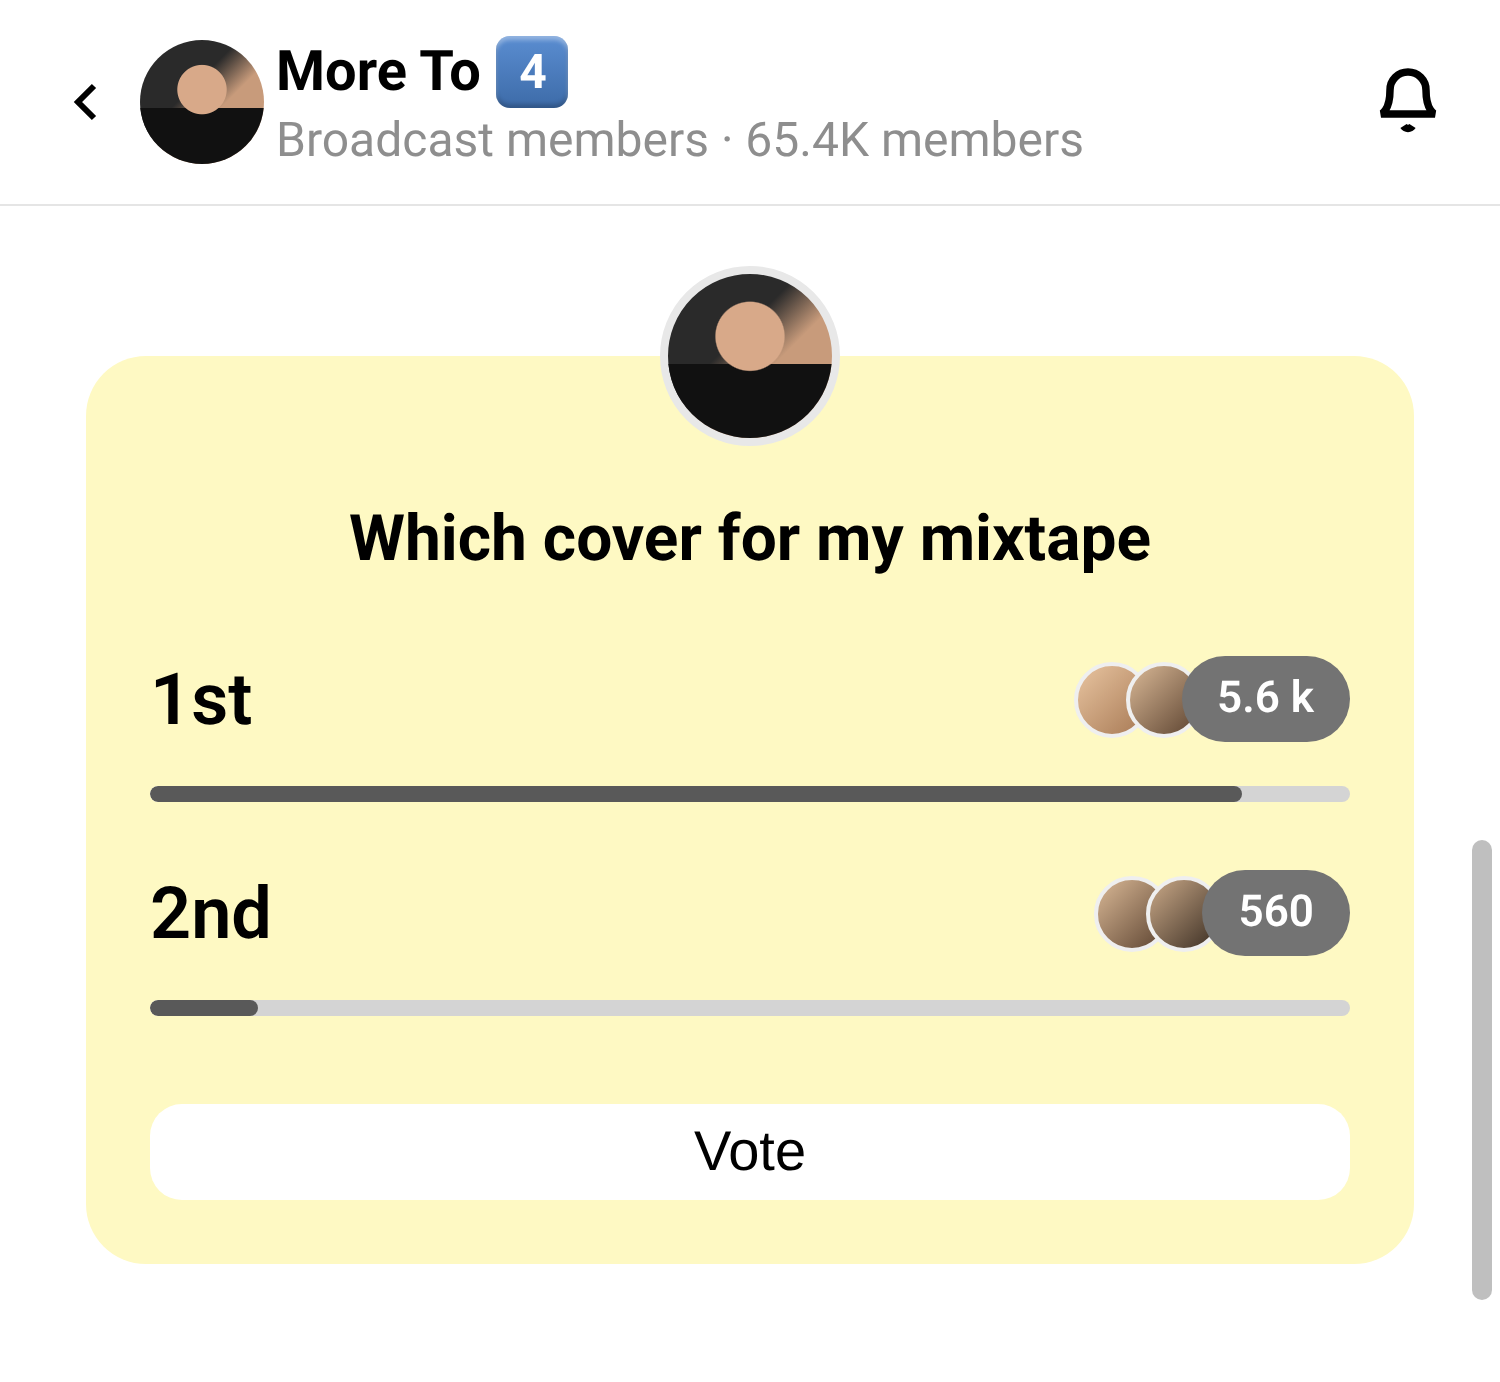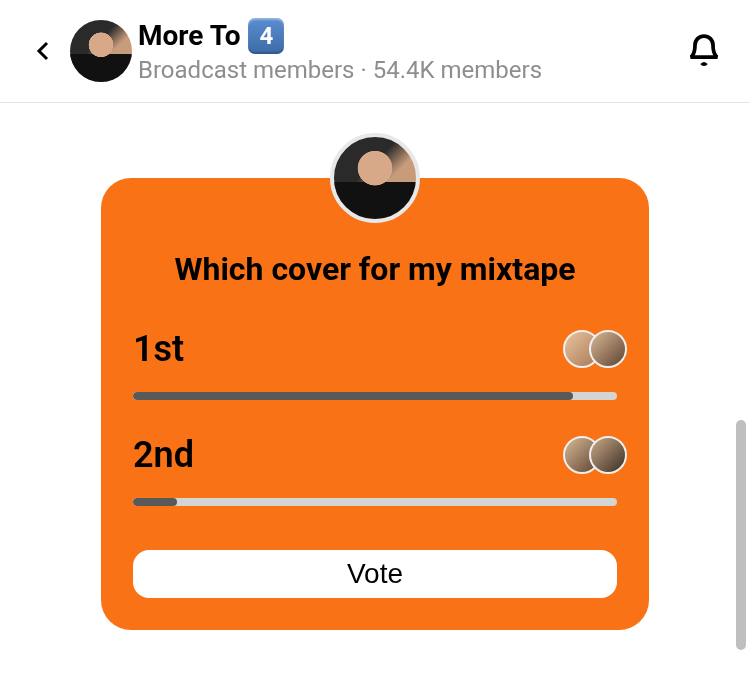--- a/index.html
+++ b/index.html
@@ -118,22 +118,22 @@
       overflow: hidden;
     }
     .poll-avatar::after {
       content: "";
       position: absolute;
       inset: 0;
       background: radial-gradient(circle at 50% 38%, #d8a989 0%, #d8a989 26%, transparent 27%),
                   linear-gradient(180deg, transparent 55%, #111 55%);
     }
     .poll-card {
-      width: 548px;
-      background: #f97316;
+      width: 664px;
+      background: #fef9c3;
       border-radius: 30px;
       margin-top: -45px;
       padding: 72px 32px 32px 32px;
     }
     .poll-question {
       font-size: 32px;
       font-weight: 700;
       text-align: center;
       color: #000;
       margin-bottom: 40px;
@@ -224,21 +224,21 @@
         <polyline points="15 4 7 12 15 20"></polyline>
       </svg>
   </div>
   <div class="channel-avatar"></div>
   <div class="channel-info">
     <div class="channel-title">
       <span>More To</span>
       <span class="emoji-box">4</span>
     </div>
     <div class="channel-sub">
-      <span>Broadcast members</span><span> · </span><span>54.4K members</span>
+      <span>Broadcast members</span><span> · </span><span>65.4K members</span>
     </div>
   </div>
   <div class="bell-btn">
     <svg viewBox="0 0 24 24">
       <path d="M6 8a6 6 0 0 1 12 0c0 7 3 8 3 8H3s3-1 3-8"></path>
       <path d="M10.5 20a1.8 1.8 0 0 0 3 0"></path>
     </svg>
   </div>
 </div>
 
@@ -248,35 +248,37 @@
     <div class="poll-question">Which cover for my mixtape</div>
 
     <div class="option">
       <div class="option-row">
         <div class="option-label">1st</div>
         <div class="option-right">
           <div class="mini-avatars">
             <div class="mini-avatar a1"></div>
             <div class="mini-avatar a2"></div>
           </div>
+          <div class="count-badge">5.6 k</div>
         </div>
       </div>
       <div class="progress-track">
         <div class="progress-fill" style="width:91%"></div>
       </div>
     </div>
 
     <div class="option">
       <div class="option-row">
         <div class="option-label">2nd</div>
         <div class="option-right">
           <div class="mini-avatars">
             <div class="mini-avatar a2"></div>
             <div class="mini-avatar a3"></div>
           </div>
+          <div class="count-badge">560</div>
         </div>
       </div>
       <div class="progress-track">
         <div class="progress-fill" style="width:9%"></div>
       </div>
     </div>
 
     <button class="vote-btn">Vote</button>
   </div>
 </div>

